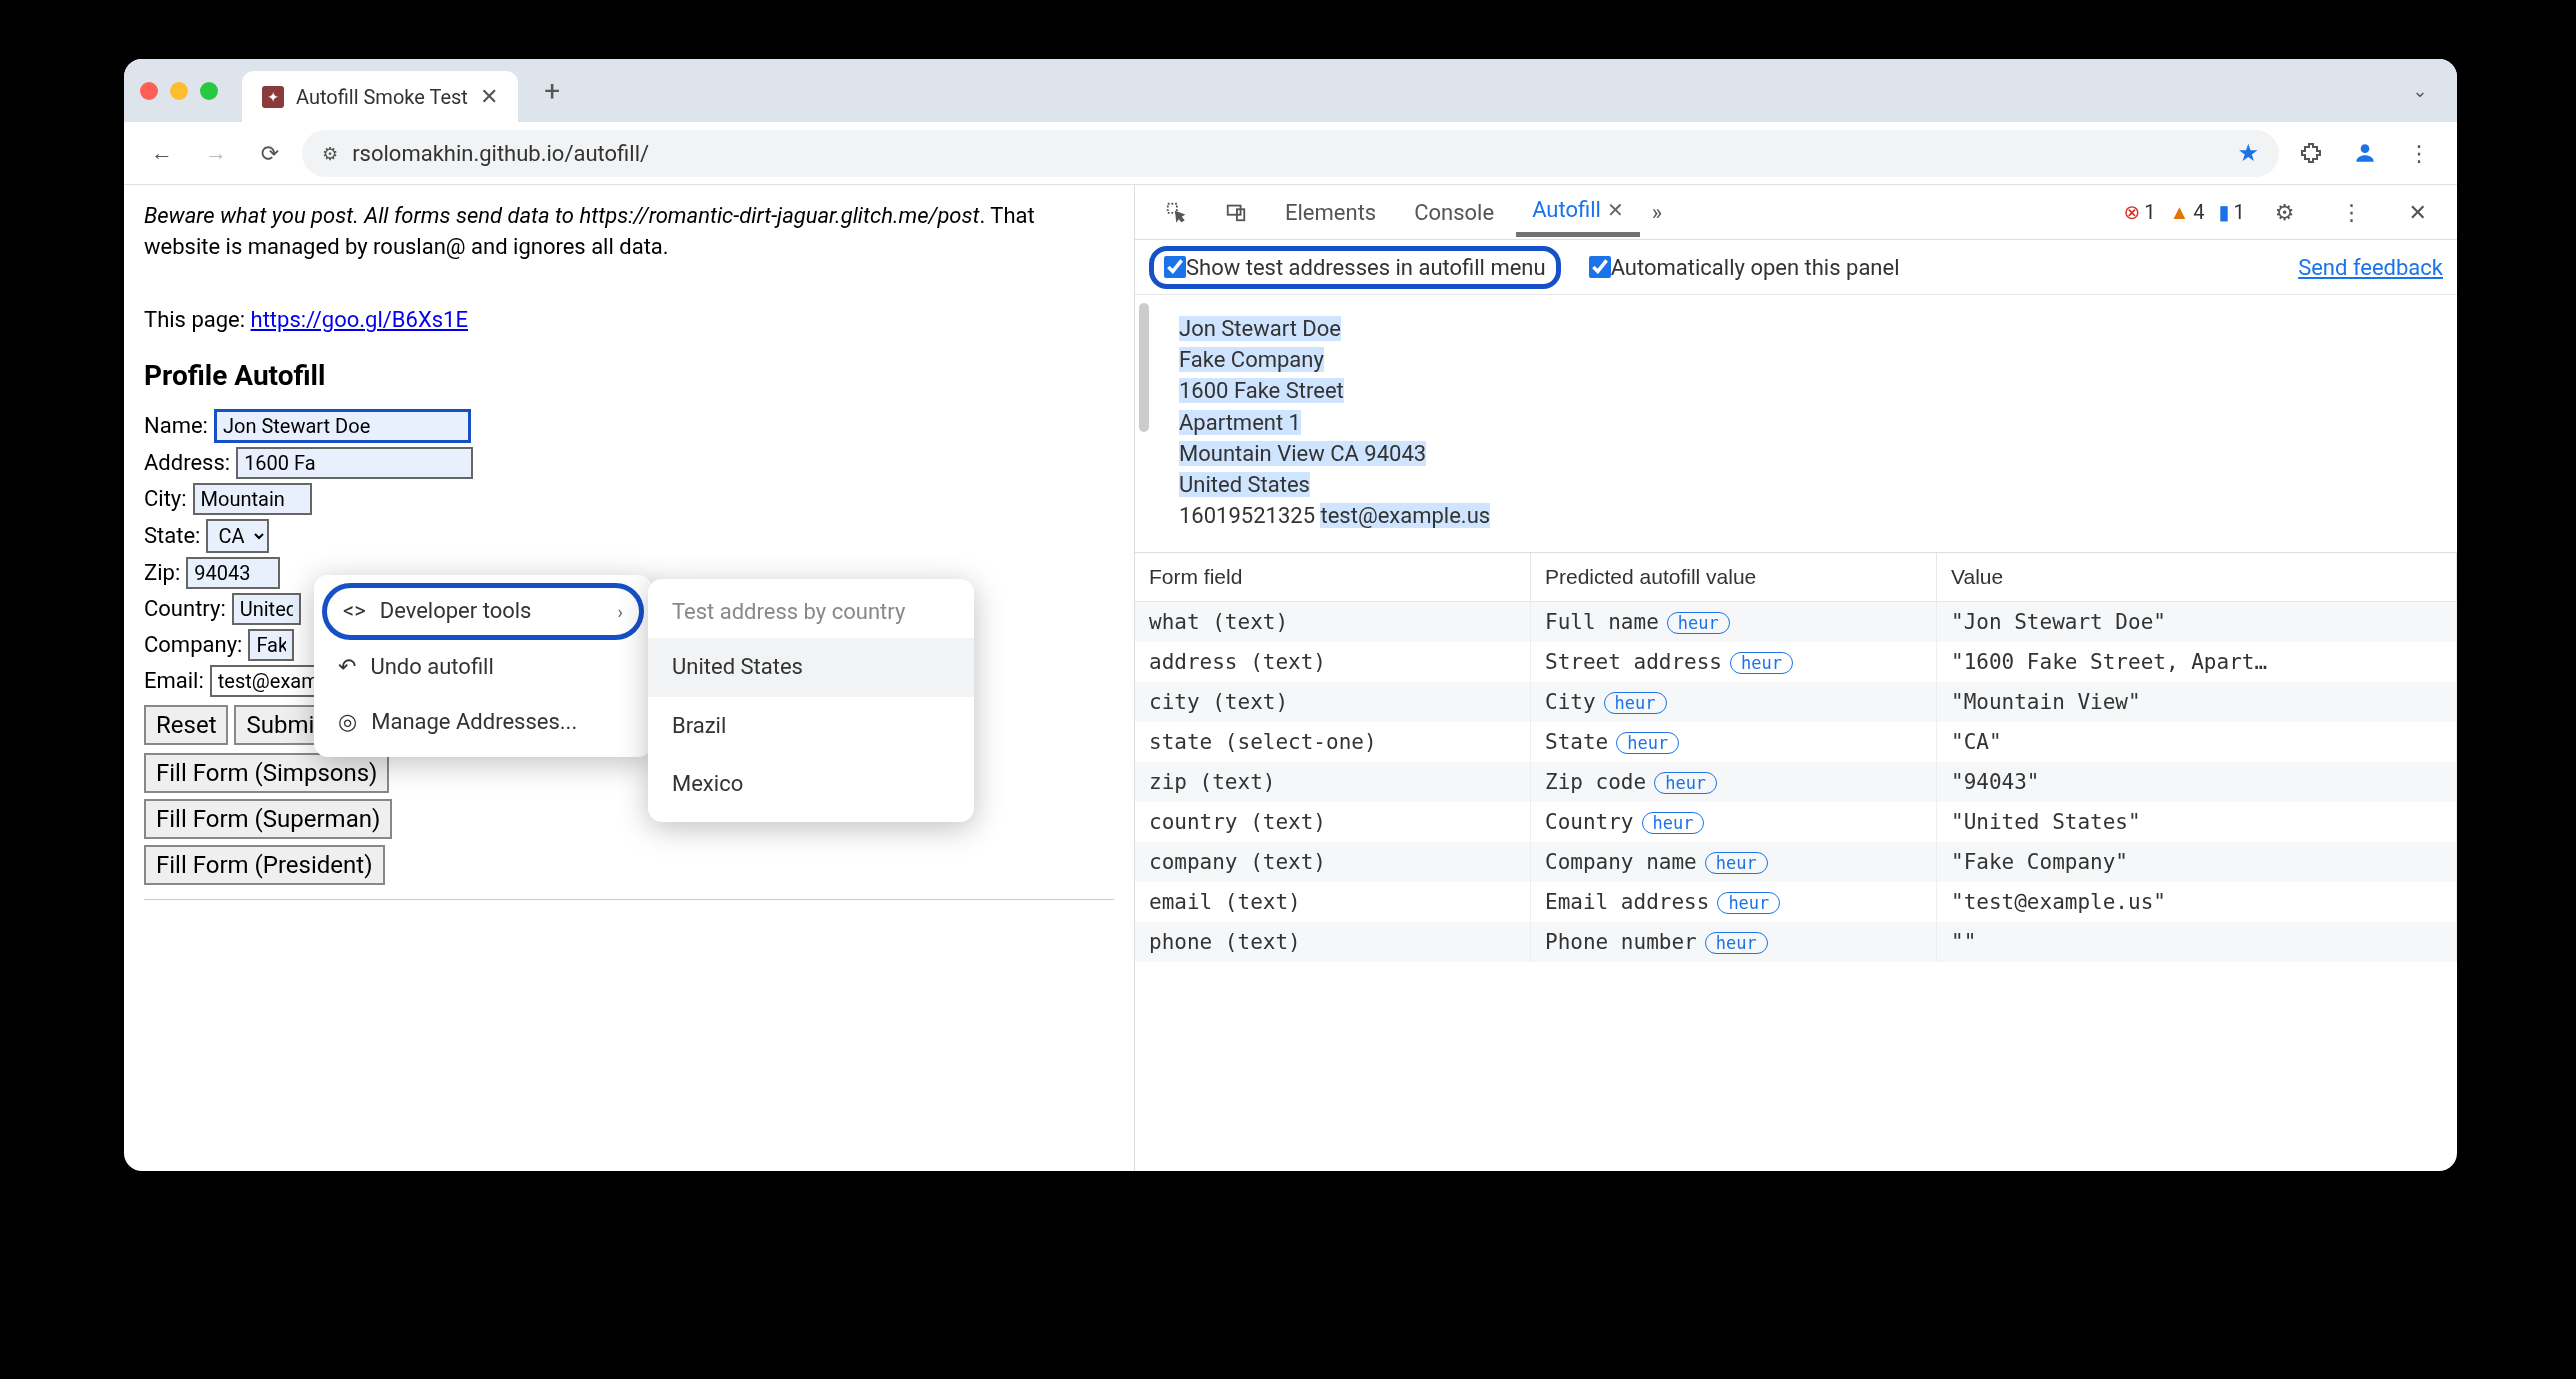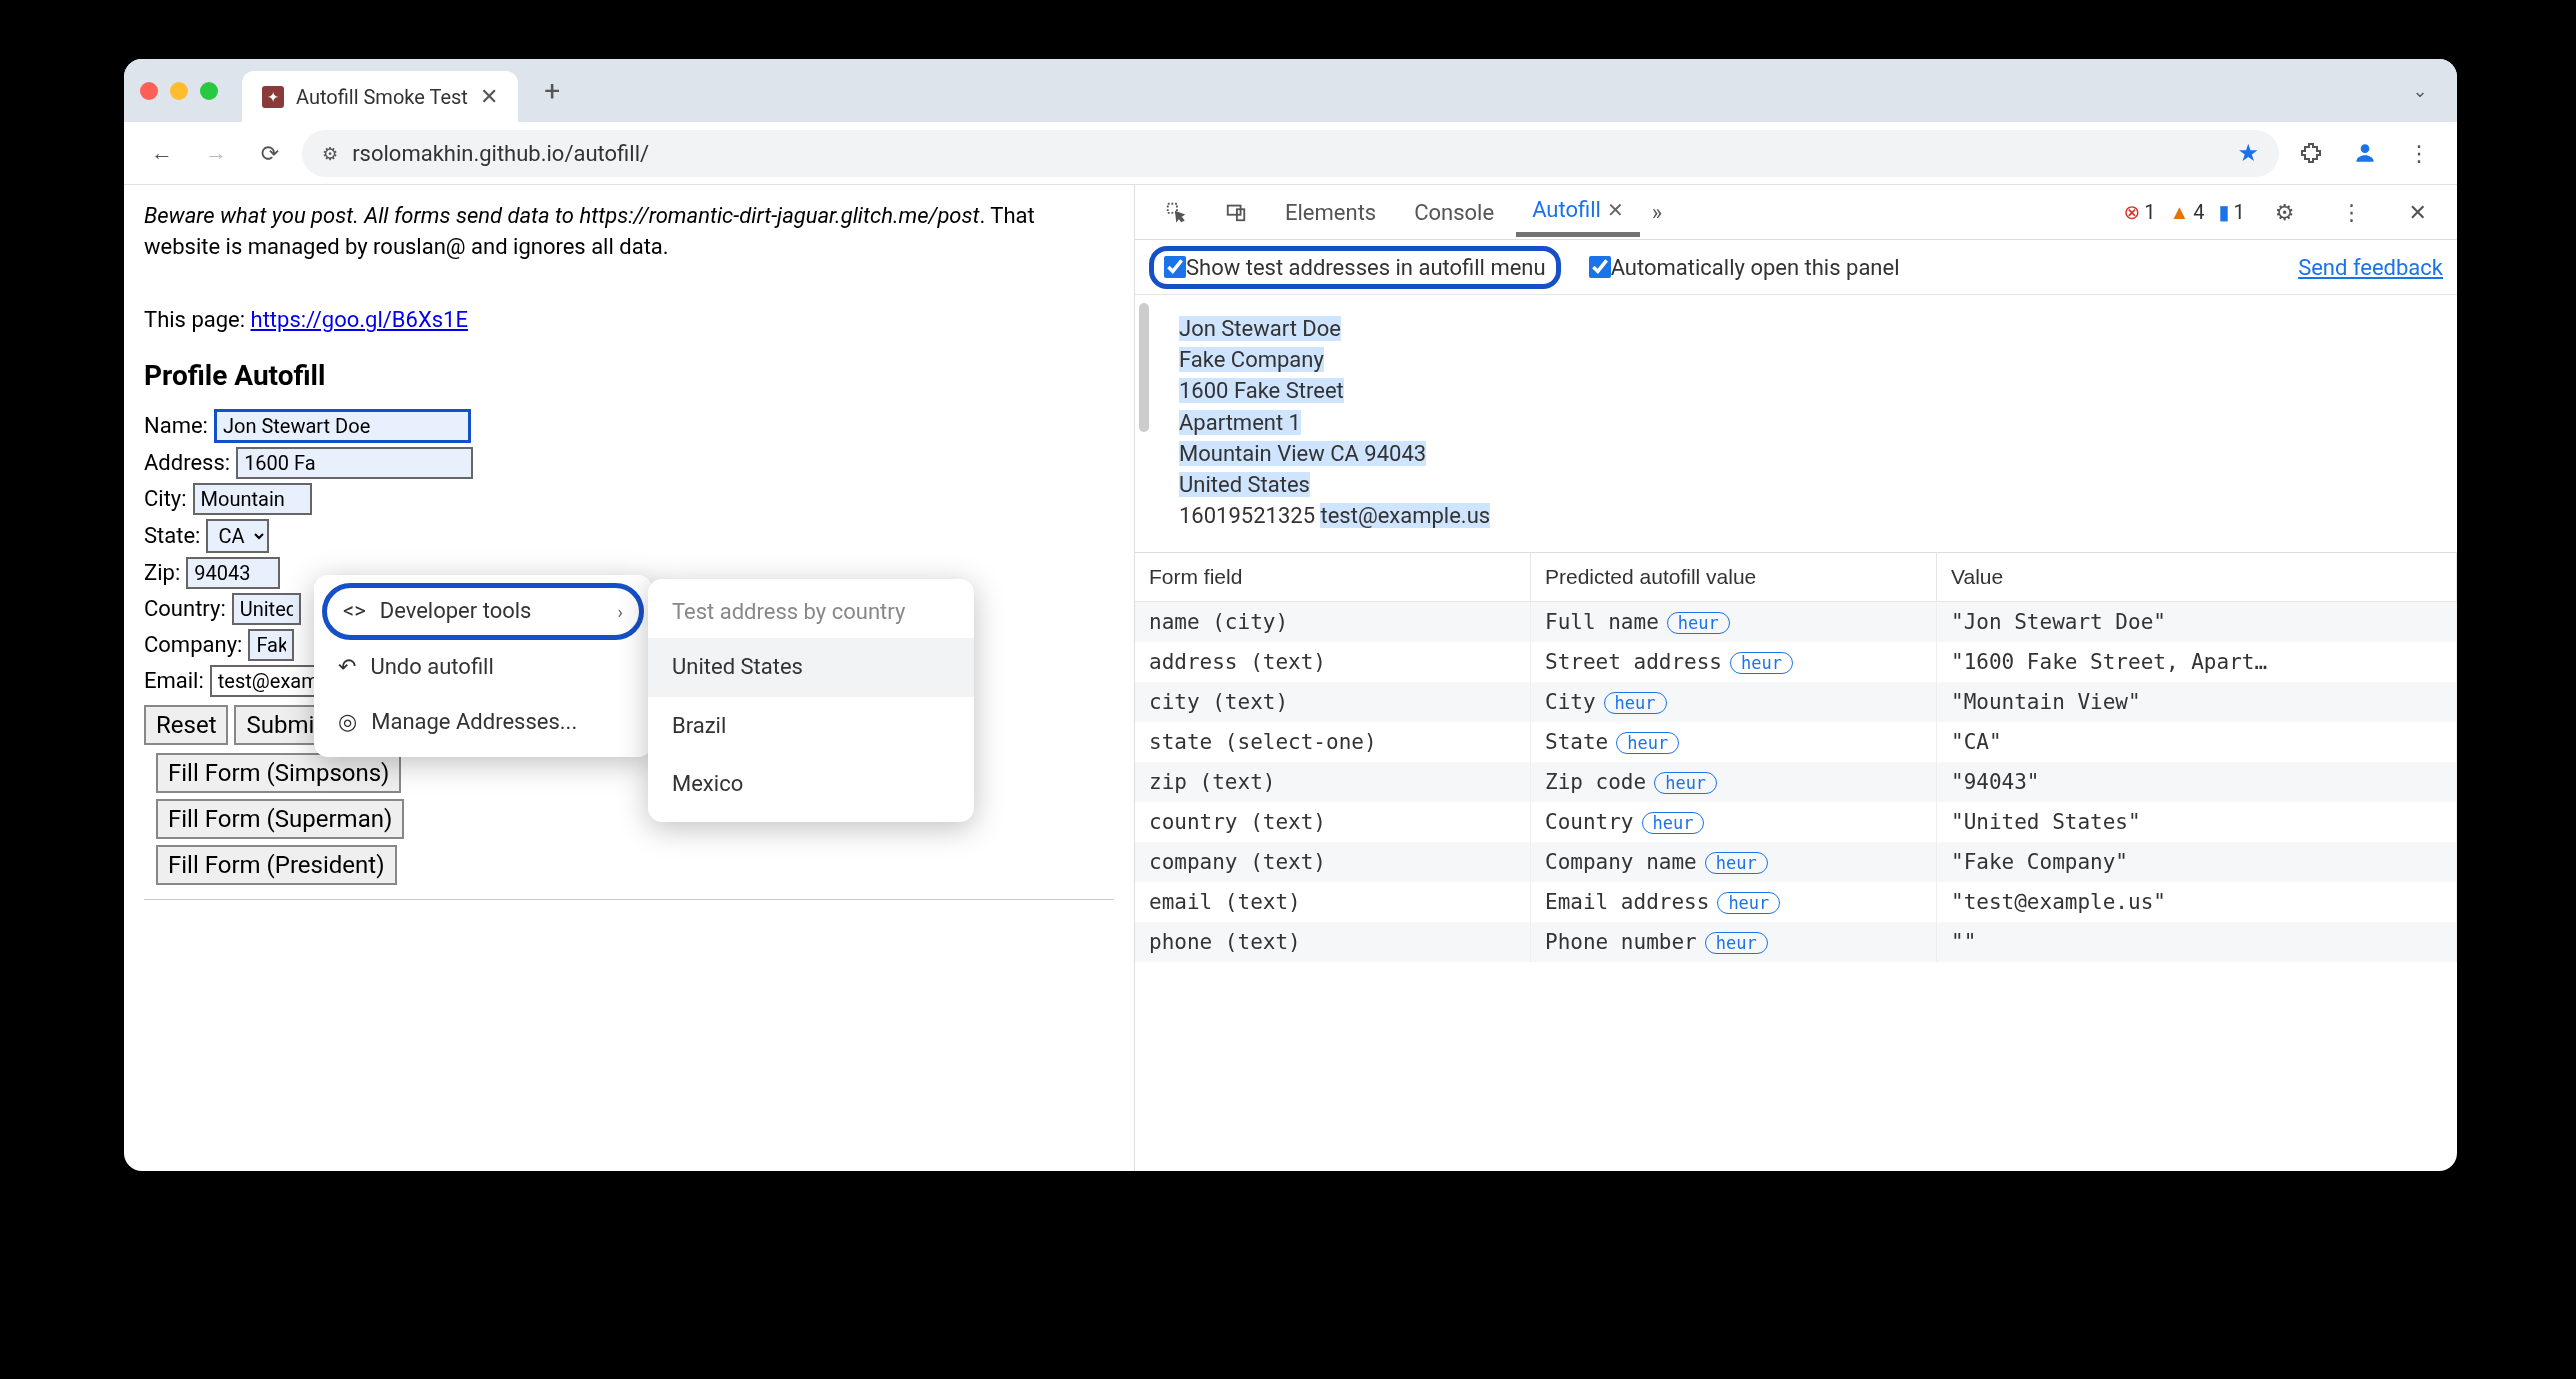--- a/index.html
+++ b/index.html
@@ -95,21 +95,21 @@
 }
 .form-row input.hl {
   border: 3px solid #1550c6; outline: none;
 }
 .btn-row { display: flex; gap: 6px; margin: 8px 0; }
 .btn-row button, .fill-btn {
   font-size: 24px; padding: 4px 10px;
   border: 2px solid #888; background: #efefef;
   font-family: inherit; cursor: pointer;
 }
-.fill-btn { display: block; margin: 6px 12px; }
+.fill-btn { display: block; margin: 6px 0; }
 .hr { border-top: 1px solid #ccc; margin-top: 14px; }
 
 
 .ctx-menu {
   position: absolute;
   left: 190px; top: 390px;
   width: 338px;
   background: #fff;
   border-radius: 14px;
   box-shadow: 0 6px 30px rgba(0,0,0,.25);
@@ -411,21 +411,21 @@
       </div>
 
       <div class="dt-table">
         <div class="hdr-row">
           <div>Form field</div>
           <div>Predicted autofill value</div>
           <div>Value</div>
         </div>
         <div id="table-rows">
             <div class="row">
-              <div>name (city)</div>
+              <div>what (text)</div>
               <div>Full name<span class="pill">heur</span></div>
               <div>"Jon Stewart Doe"</div>
             </div>
             <div class="row">
               <div>address (text)</div>
               <div>Street address<span class="pill">heur</span></div>
               <div>"1600 Fake Street, Apart…</div>
             </div>
             <div class="row">
               <div>city (text)</div>

